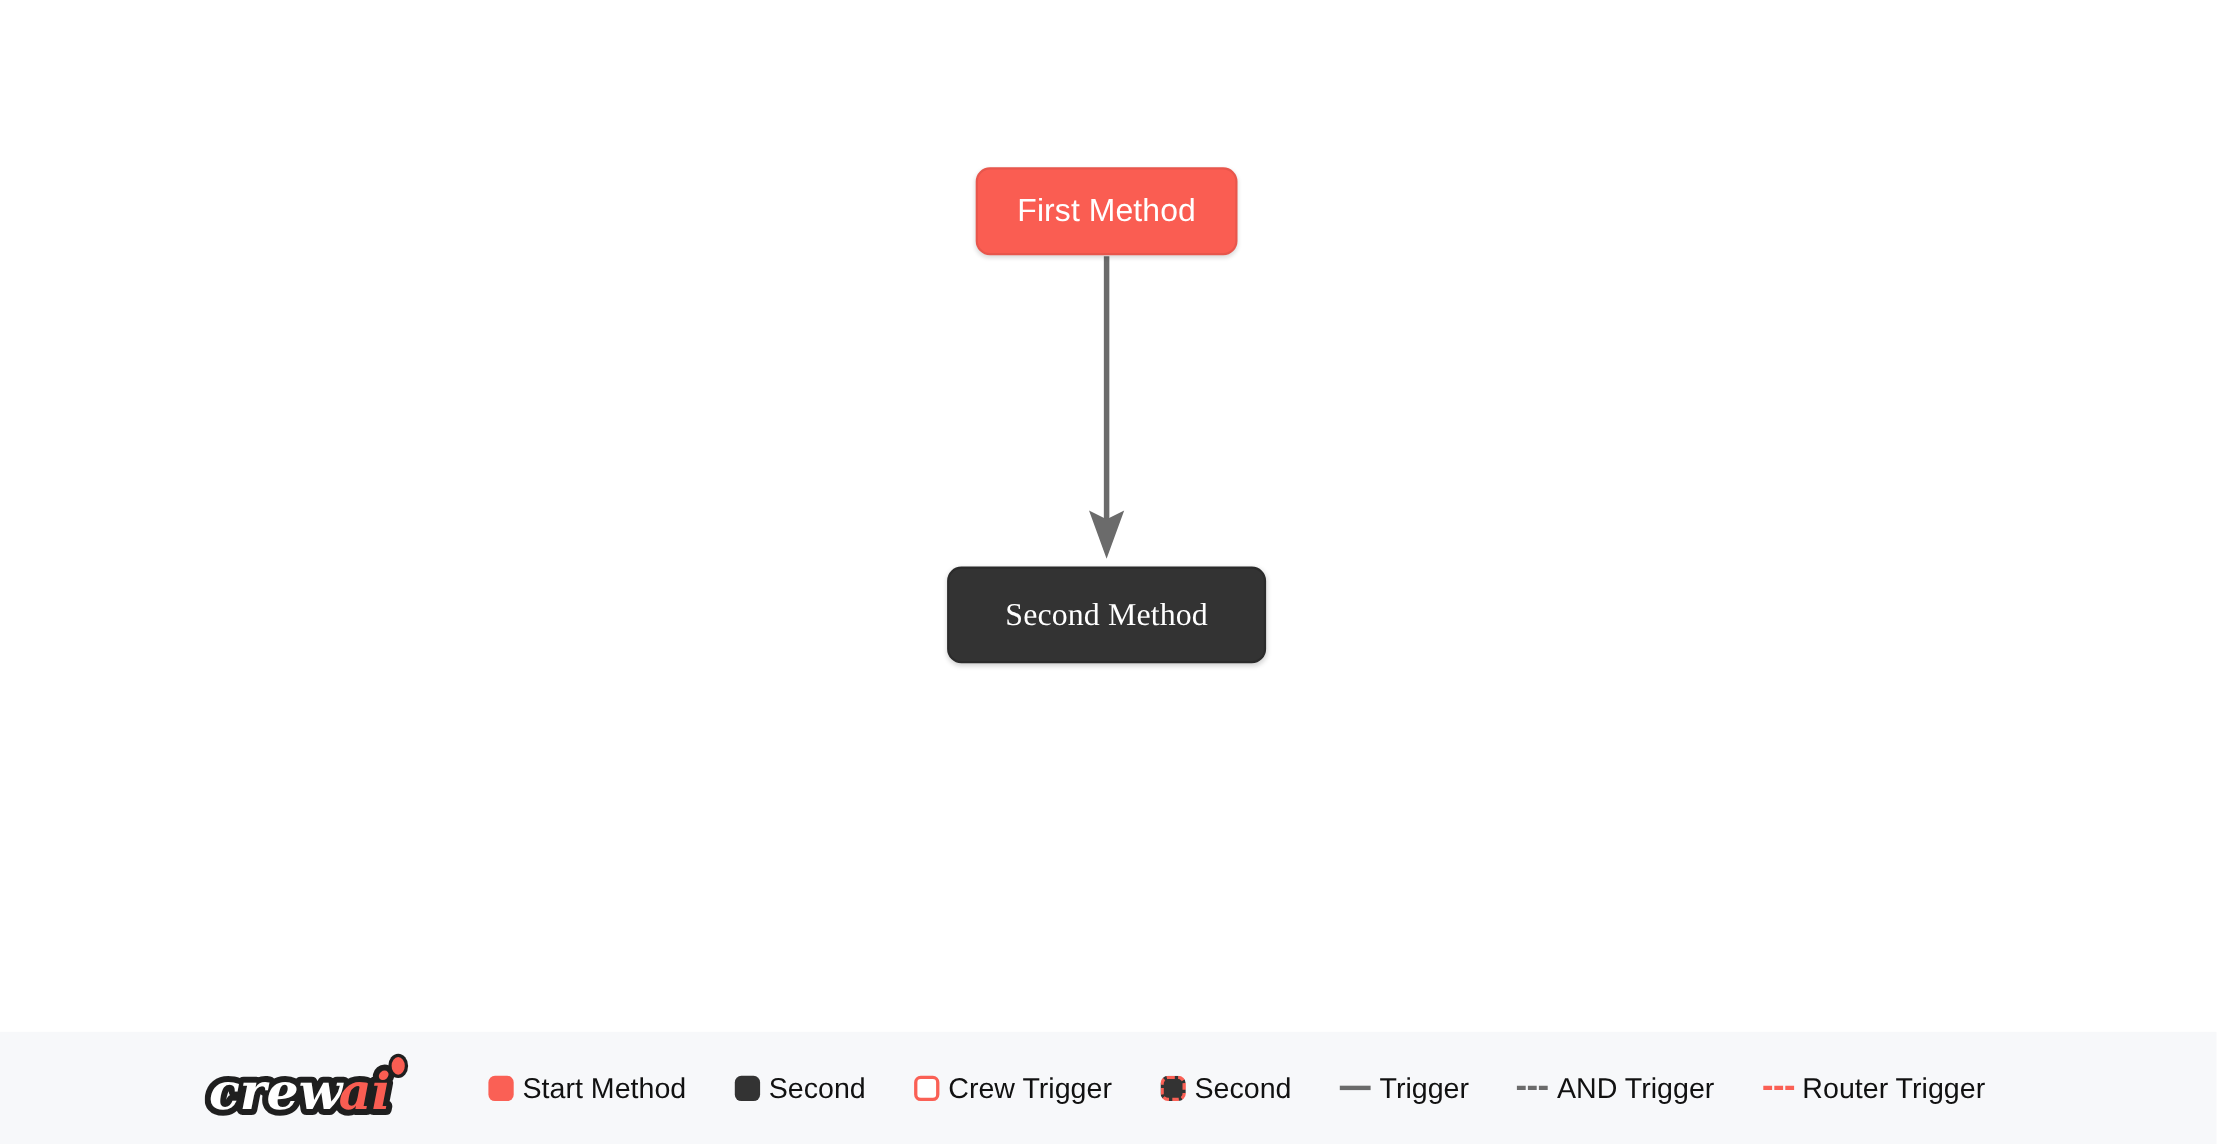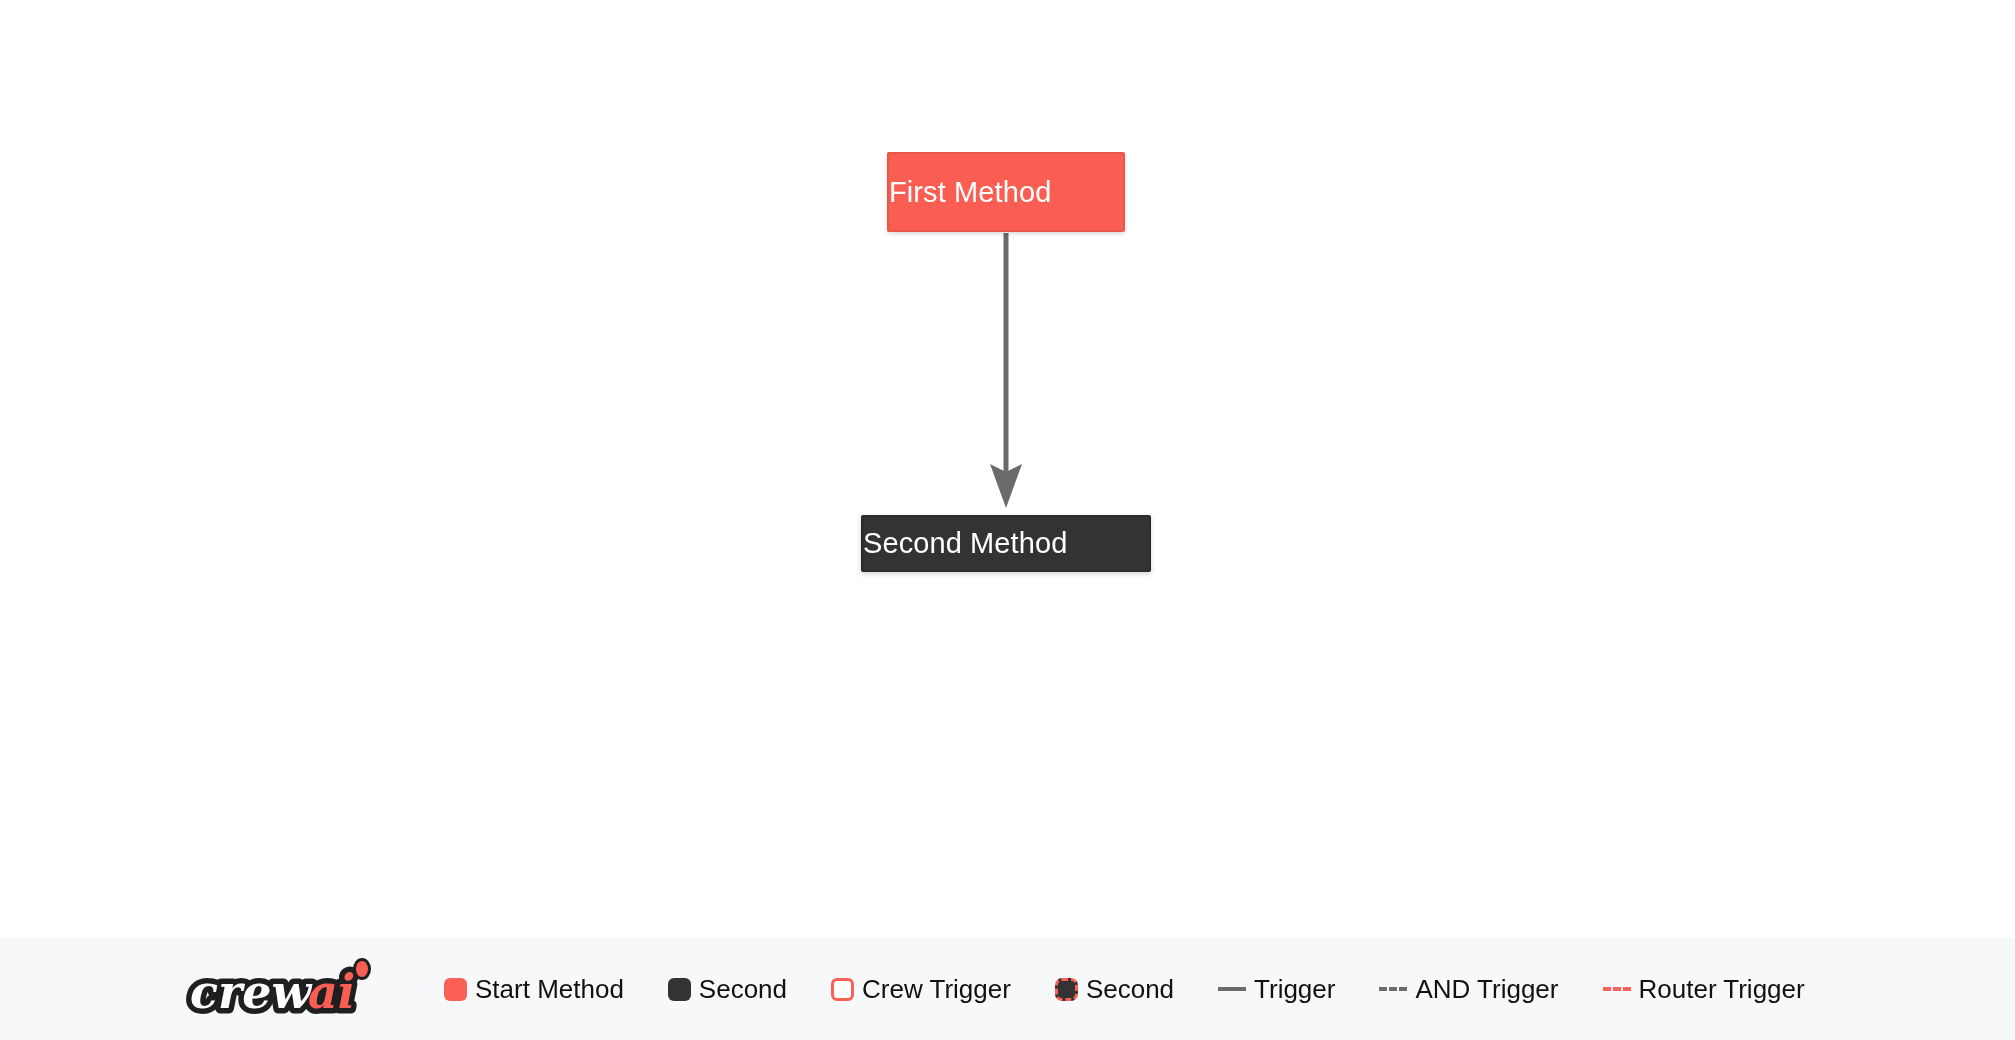--- a/index.html
+++ b/index.html
@@ -33,21 +33,22 @@
     width: 2015px;
     height: 938px;
     pointer-events: none;
   }
 
   .flow-node {
     position: absolute;
     box-sizing: border-box;
     display: flex;
     align-items: center;
-    border-radius: 2px;
+    justify-content: center;
+    border-radius: 13px;
     color: #ffffff;
     font-size: 29px;
     line-height: 1;
     letter-spacing: 0.1px;
     white-space: nowrap;
     user-select: none;
     cursor: grab;
   }
 
   .flow-node.start-method {
@@ -137,21 +138,21 @@
       <path d="M 1006 233 L 1006 500" stroke="#6b6b6b" stroke-width="5" fill="none"></path>
 
       <path d="M 1006 508 L 990 464 L 1006 472 L 1022 464 Z" fill="#6b6b6b"></path>
     </g>
   </svg>
 
   <div class="flow-node start-method" style="left:887px; top:152px; width:238px; height:80px;">
     <span class="node-label">First Method</span>
   </div>
 
-  <div class="flow-node method" style="left:861px; top:515px; width:290px; height:57px;">
+  <div class="flow-node method" style="left:861px; top:515px; width:290px; height:88px;font-family:Liberation Serif, serif;">
     <span class="node-label">Second Method</span>
   </div>
 
 </div>
 
 <div id="legend-bar">
 
   <svg id="brand-logo" viewBox="0 0 216 66" xmlns="http://www.w3.org/2000/svg">
     <g font-family="'DejaVu Serif', serif" font-size="46" font-weight="bold" font-style="italic">
 

